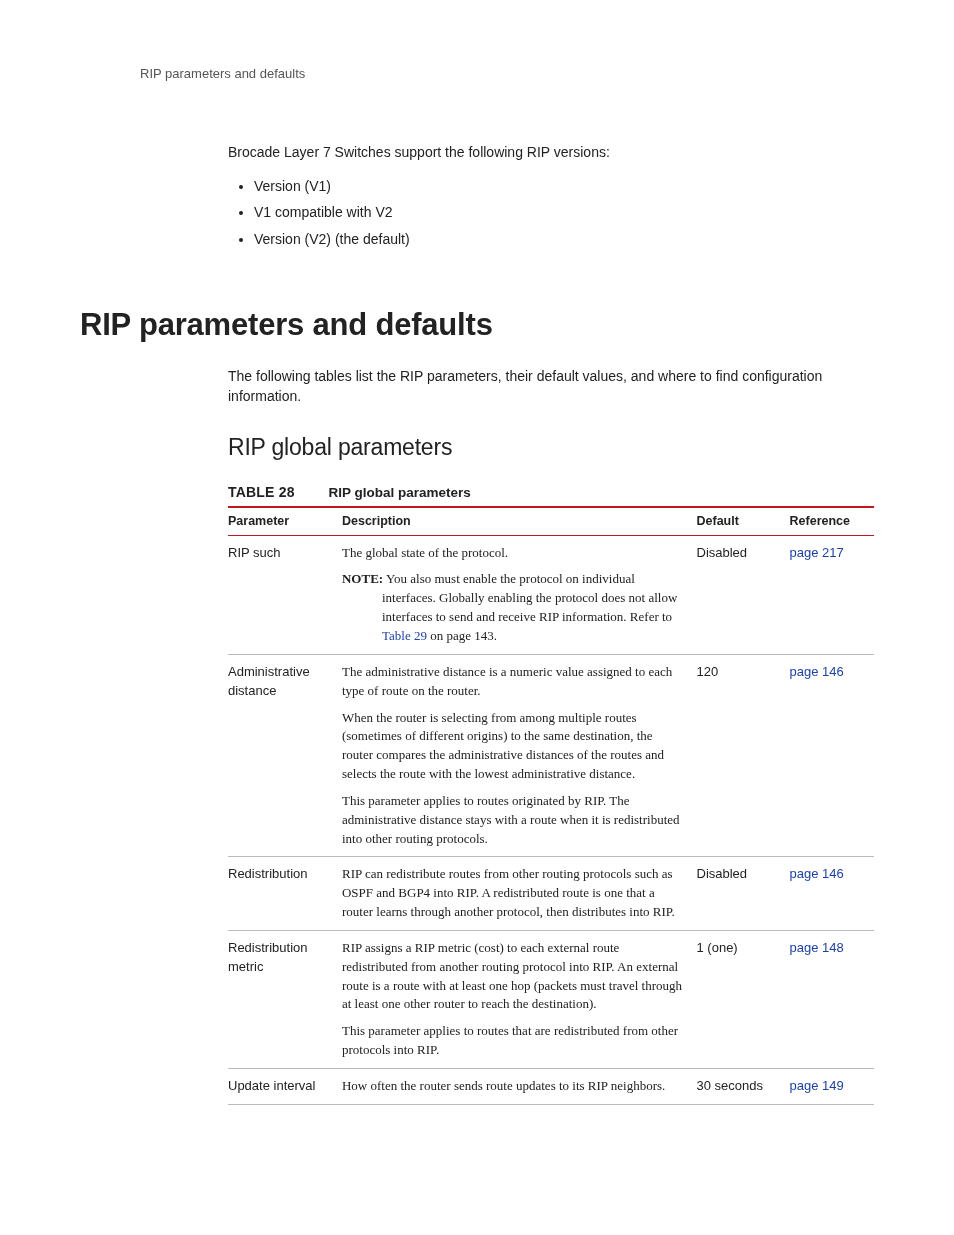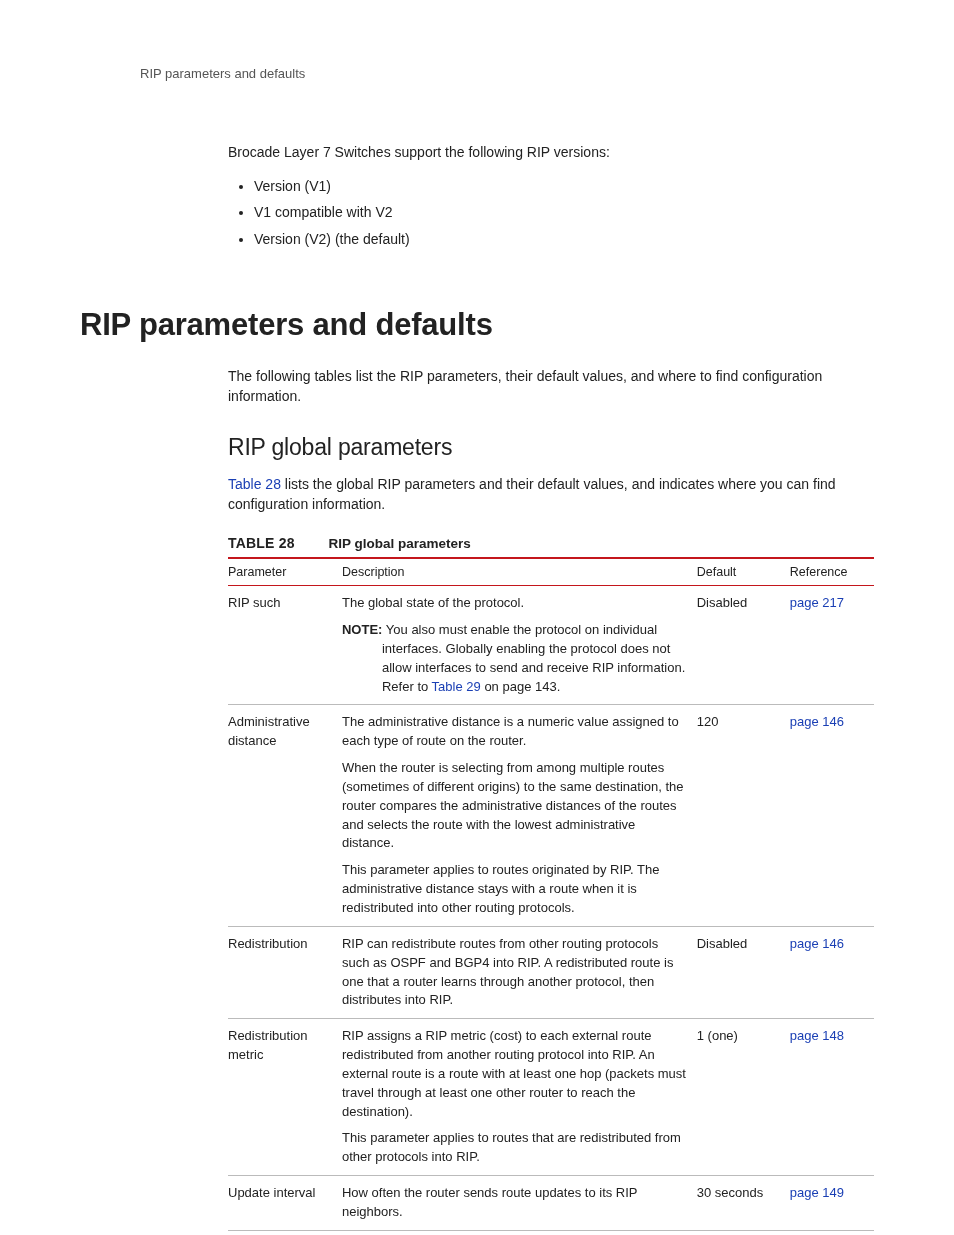--- a/index.html
+++ b/index.html
@@ -77,37 +77,37 @@
     font-stretch: condensed;
     font-size: 13.5px;
   }
   table.data {
     border-collapse: collapse;
     width: 100%;
     font-size: 13px;
   }
   table.data thead th {
     text-align: left;
-    font-weight: 400;
+    font-weight: 700;
     font-stretch: condensed;
     font-size: 12.5px;
     padding: 4px 6px 4px 0;
     border-top: 2px solid #c4161c;
     border-bottom: 1px solid #c4161c;
   }
   table.data td {
     vertical-align: top;
     padding: 8px 10px 8px 0;
     border-bottom: 1px solid #bbbbbb;
   }
   .col-param { width: 110px; }
   .col-desc  { width: 370px; }
   .col-def   { width: 90px; }
   .col-ref   { width: 80px; }
-  .desc-block { margin-bottom: 8px; }
+  .desc-block { margin-bottom: 8px; font-family: Liberation Serif, serif; }
   .desc-block:last-child { margin-bottom: 0; }
   .note-line { padding-left: 40px; text-indent: -40px; }
   .note-line .note-label { font-weight: 700; }
 </style>
 </head>
 <body>
 
 <div class="page">
 
   <div class="running-head">RIP parameters and defaults</div>
@@ -121,23 +121,20 @@
     </ul>
   </div>
 
   <h1 class="sect">RIP parameters and defaults</h1>
 
   <div class="body-indent">
     <p class="intro-para">The following tables list the RIP parameters, their default values, and where to find configuration information.</p>
 
     <h2 class="sub">RIP global parameters</h2>
 
-    <p class="intro-para">
-      <a class="link">Table 28</a><span> lists the global RIP parameters and their default values, and indicates where you can find configuration information.</span>
-    </p>
 
     <div class="table-caption">
       <span class="tnum">TABLE 28</span>
       <span class="ttitle">RIP global parameters</span>
     </div>
 
     <table class="data">
       <thead>
         <tr>
           <th class="col-param">Parameter</th>

